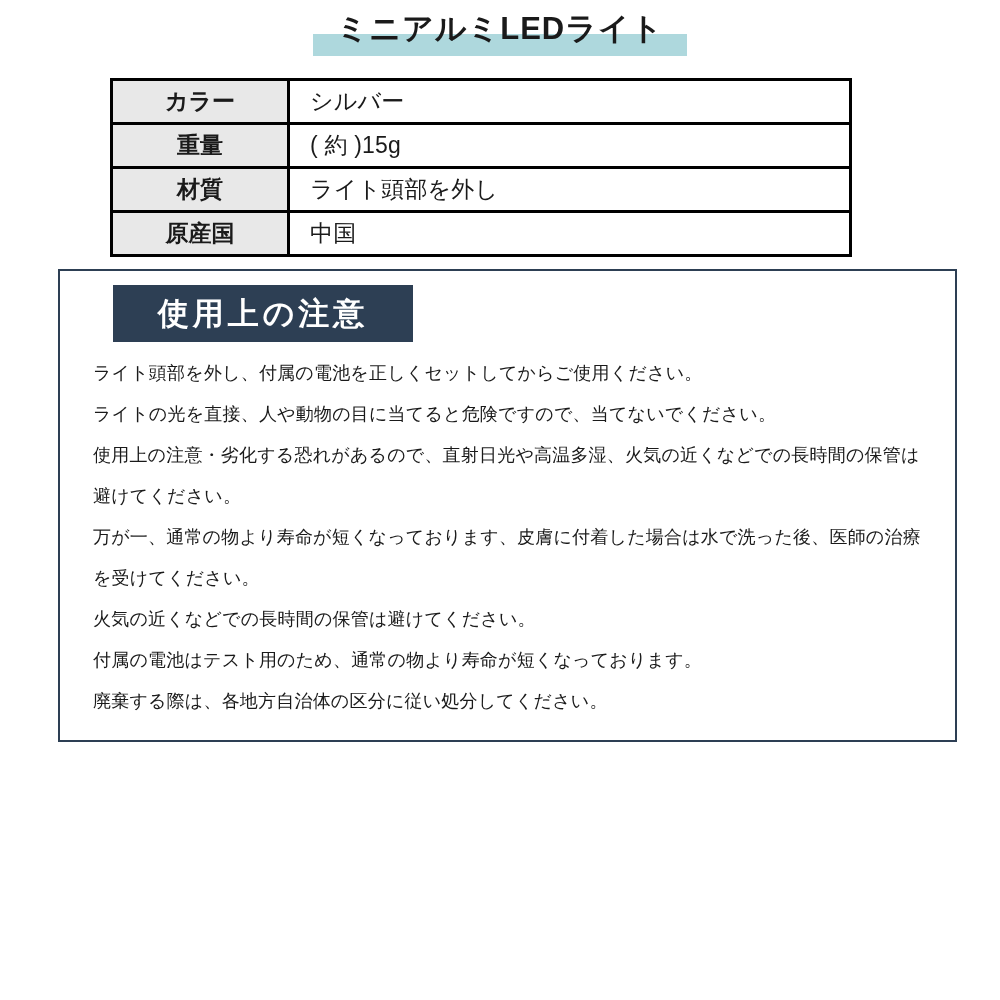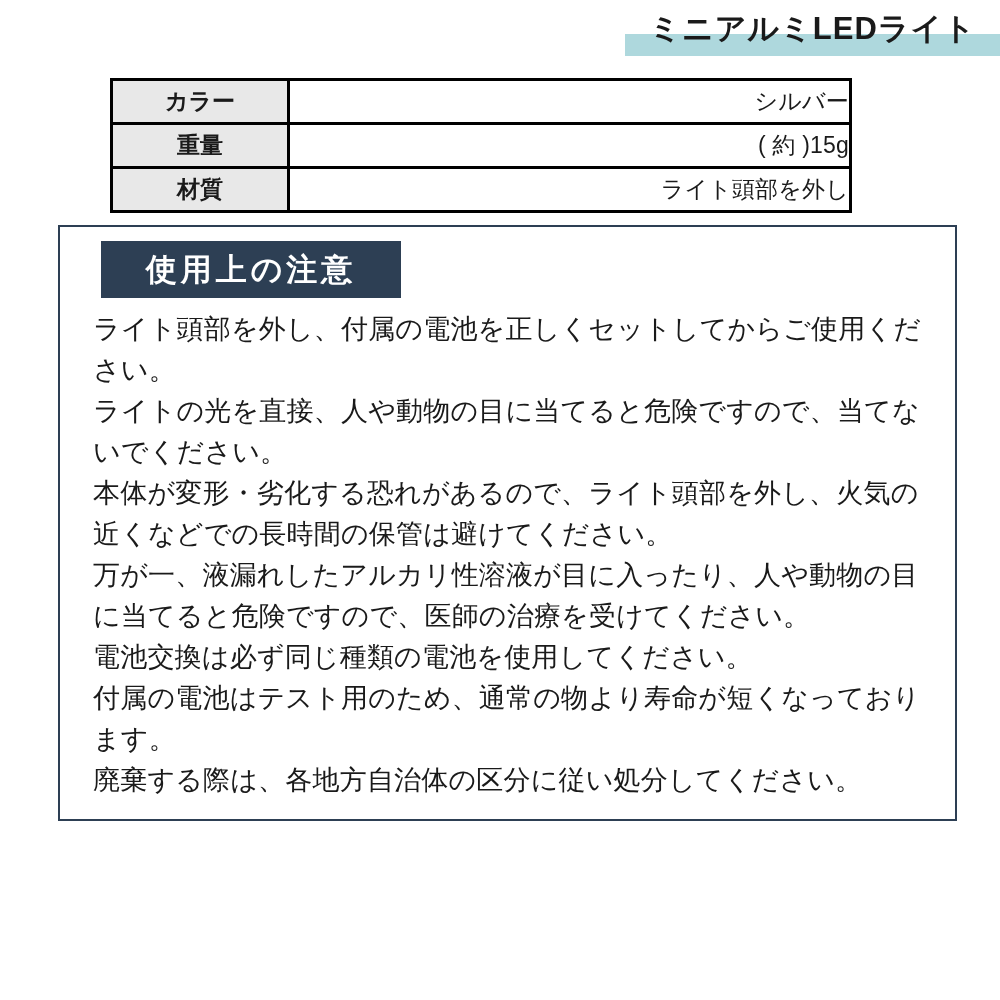--- a/index.html
+++ b/index.html
@@ -11,21 +11,21 @@
   }
   .page {
     width: 1000px;
     height: 1000px;
     background: #ffffff;
     overflow: hidden;
   }
 
   
   .title-wrap {
-    text-align: right;
+    text-align: center;
     padding-top: 10px;
     height: 60px;
   }
   .title {
     display: inline-block;
     font-size: 31px;
     font-weight: 700;
     letter-spacing: 1px;
     color: #1a1a1a;
     padding: 0 24px 7px 24px;
@@ -50,51 +50,51 @@
   .spec-table th {
     width: 177px;
     background: #e8e8e8;
     font-weight: 700;
     text-align: center;
     color: #1a1a1a;
   }
   .spec-table td {
     padding-left: 20px;
     font-weight: 500;
-    text-align: right;
+    text-align: left;
     background: #ffffff;
     color: #1a1a1a;
     letter-spacing: 0.2px;
   }
 
   
   .caution-box {
     width: 899px;
     margin: 12px 0 0 58px;
     border: 2px solid #2d3f54;
     background: #ffffff;
     padding: 14px 30px 18px 33px;
   }
   .caution-heading {
     width: 300px;
     height: 57px;
-    margin-left: 8px;
+    margin-left: 20px;
     background: #2d3f54;
     color: #ffffff;
     font-size: 31px;
     font-weight: 700;
     letter-spacing: 4px;
     text-align: center;
     line-height: 57px;
   }
   .caution-body {
     margin-top: 11px;
   }
   .caution-body p {
-    font-size: 27px;
+    font-size: 18px;
     font-weight: 500;
     line-height: 41px;
     color: #1a1a1a;
     letter-spacing: 0.2px;
   }
 </style>
 </head>
 <body>
 
 <div class="page">
@@ -110,29 +110,33 @@
         <td>シルバー</td>
       </tr>
       <tr>
         <th>重量</th>
         <td>( 約 )15g</td>
       </tr>
       <tr>
         <th>材質</th>
         <td>ライト頭部を外し</td>
       </tr>
+      <tr>
+        <th>原産国</th>
+        <td>中国</td>
+      </tr>
     </tbody>
   </table>
 
   <div class="caution-box">
     <div class="caution-heading">使用上の注意</div>
     <div class="caution-body">
       <p>ライト頭部を外し、付属の電池を正しくセットしてからご使用ください。</p>
       <p>ライトの光を直接、人や動物の目に当てると危険ですので、当てないでください。</p>
-      <p>本体が変形・劣化する恐れがあるので、ライト頭部を外し、火気の近くなどでの長時間の保管は避けてください。</p>
-      <p>万が一、液漏れしたアルカリ性溶液が目に入ったり、人や動物の目に当てると危険ですので、医師の治療を受けてください。</p>
-      <p>電池交換は必ず同じ種類の電池を使用してください。</p>
+      <p>使用上の注意・劣化する恐れがあるので、直射日光や高温多湿、火気の近くなどでの長時間の保管は避けてください。</p>
+      <p>万が一、通常の物より寿命が短くなっております、皮膚に付着した場合は水で洗った後、医師の治療を受けてください。</p>
+      <p>火気の近くなどでの長時間の保管は避けてください。</p>
       <p>付属の電池はテスト用のため、通常の物より寿命が短くなっております。</p>
       <p>廃棄する際は、各地方自治体の区分に従い処分してください。</p>
     </div>
   </div>
 
 </div>
 
 </body></html>

